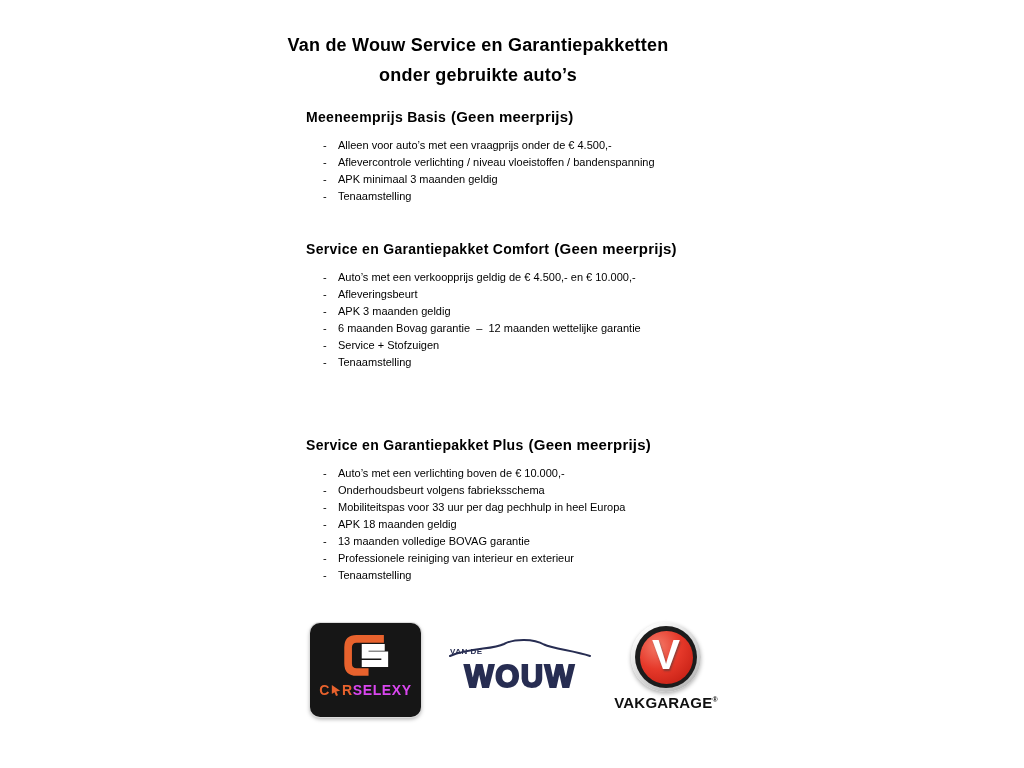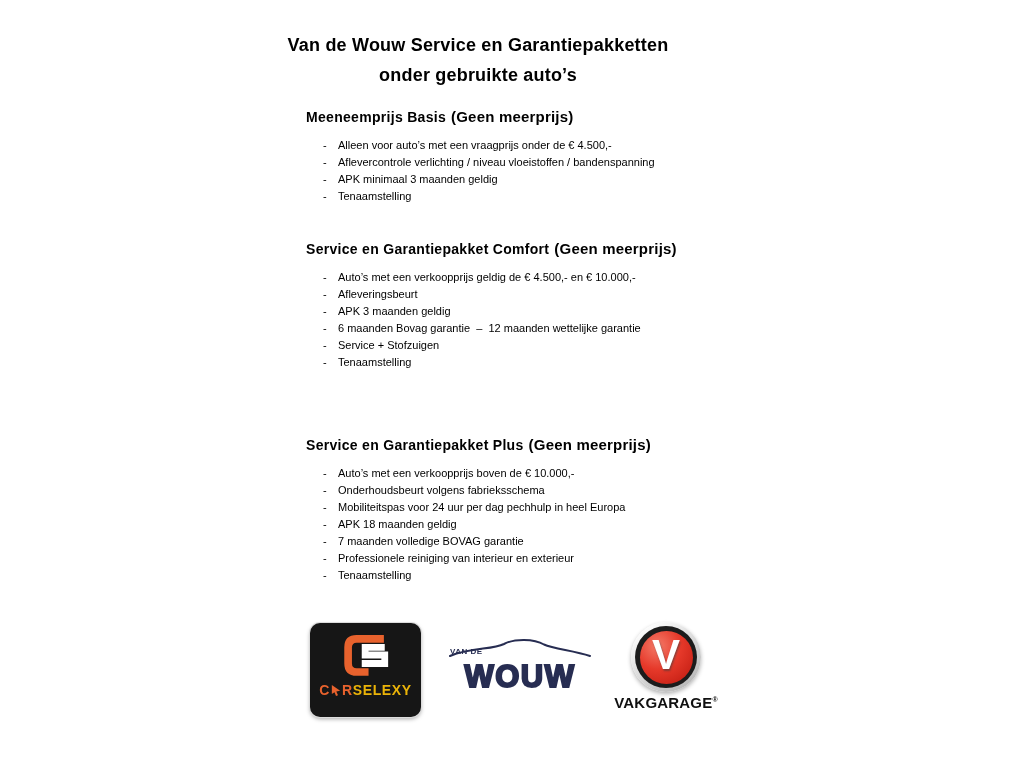--- a/index.html
+++ b/index.html
@@ -39,21 +39,21 @@
     background:#161616; border-radius:10px;
     box-shadow:0 0 0 1px #dcdcdc, 0 2px 4px rgba(0,0,0,0.35);
     display:flex; flex-direction:column; align-items:center;
   }
   .cs-monogram { width:58px; height:46px; margin-top:9px; }
   .cs-label {
     display:flex; align-items:center; margin-top:5px;
     font-size:14px; font-weight:bold; letter-spacing:0.6px; line-height:1;
   }
   .cs-orange { color:#e8622d; }
-  .cs-white  { color:#eab308; }
+  .cs-white  { color:#d946ef; }
   .cs-cursor { width:10px; height:13px; margin:0 1px; }
 
   
   .vandewouw { left:140px; top:17px; width:148px; height:58px;text-align:center; }
   .vandewouw svg { width:148px; height:58px; display:block; }
 
   
   .vakgarage { left:308px; top:0; width:104px; height:96px; text-align:center; }
   .vg-badge {
     width:70px; height:70px; margin:2px auto 0; border-radius:50%;
@@ -109,25 +109,25 @@
         <li>APK 3 maanden geldig</li>
         <li>6 maanden Bovag garantie  –  12 maanden wettelijke garantie</li>
         <li>Service + Stofzuigen</li>
         <li>Tenaamstelling</li>
       </ul>
   </section>
 
   <section class="pkg s3">
     <h2><span>Service en Garantiepakket Plus</span><span class="pkg-note">(Geen meerprijs)</span></h2>
     <ul class="pkg-list">
-        <li>Auto’s met een verkoopprijs boven de € 10.000,-</li>
+        <li>Auto’s met een verlichting boven de € 10.000,-</li>
         <li>Onderhoudsbeurt volgens fabrieksschema</li>
-        <li>Mobiliteitspas voor 24 uur per dag pechhulp in heel Europa</li>
+        <li>Mobiliteitspas voor 33 uur per dag pechhulp in heel Europa</li>
         <li>APK 18 maanden geldig</li>
-        <li>7 maanden volledige BOVAG garantie</li>
+        <li>13 maanden volledige BOVAG garantie</li>
         <li>Professionele reiniging van interieur en exterieur</li>
         <li>Tenaamstelling</li>
       </ul>
   </section>
 
   <footer class="logos">
 
     <div class="logo carselexy">
       <svg class="cs-monogram" viewBox="0 0 64 54" xmlns="http://www.w3.org/2000/svg">
         <path d="M53 8 L21 8 Q11 8 11 18 L11 37 Q11 47 21 47 L35 47" fill="none" stroke="#e8622d" stroke-width="9" stroke-linejoin="round"></path>

